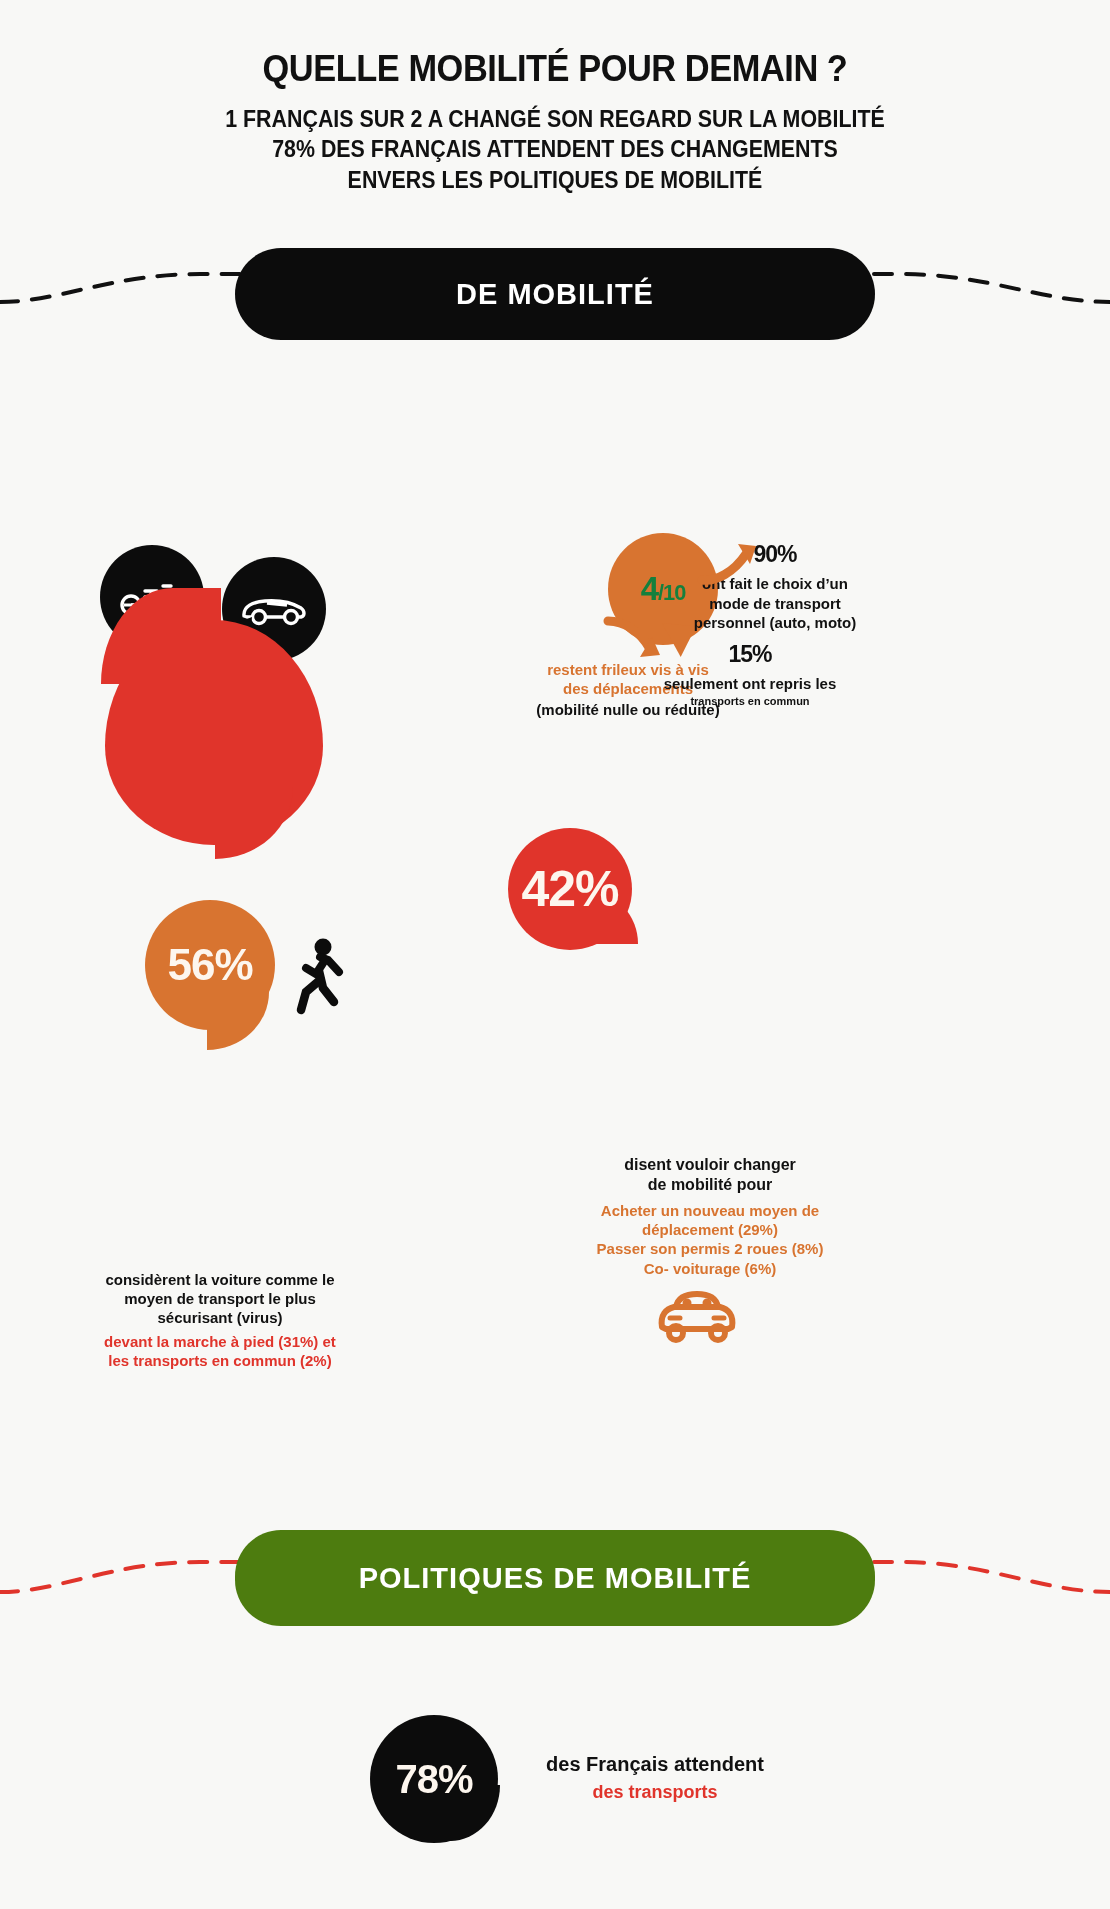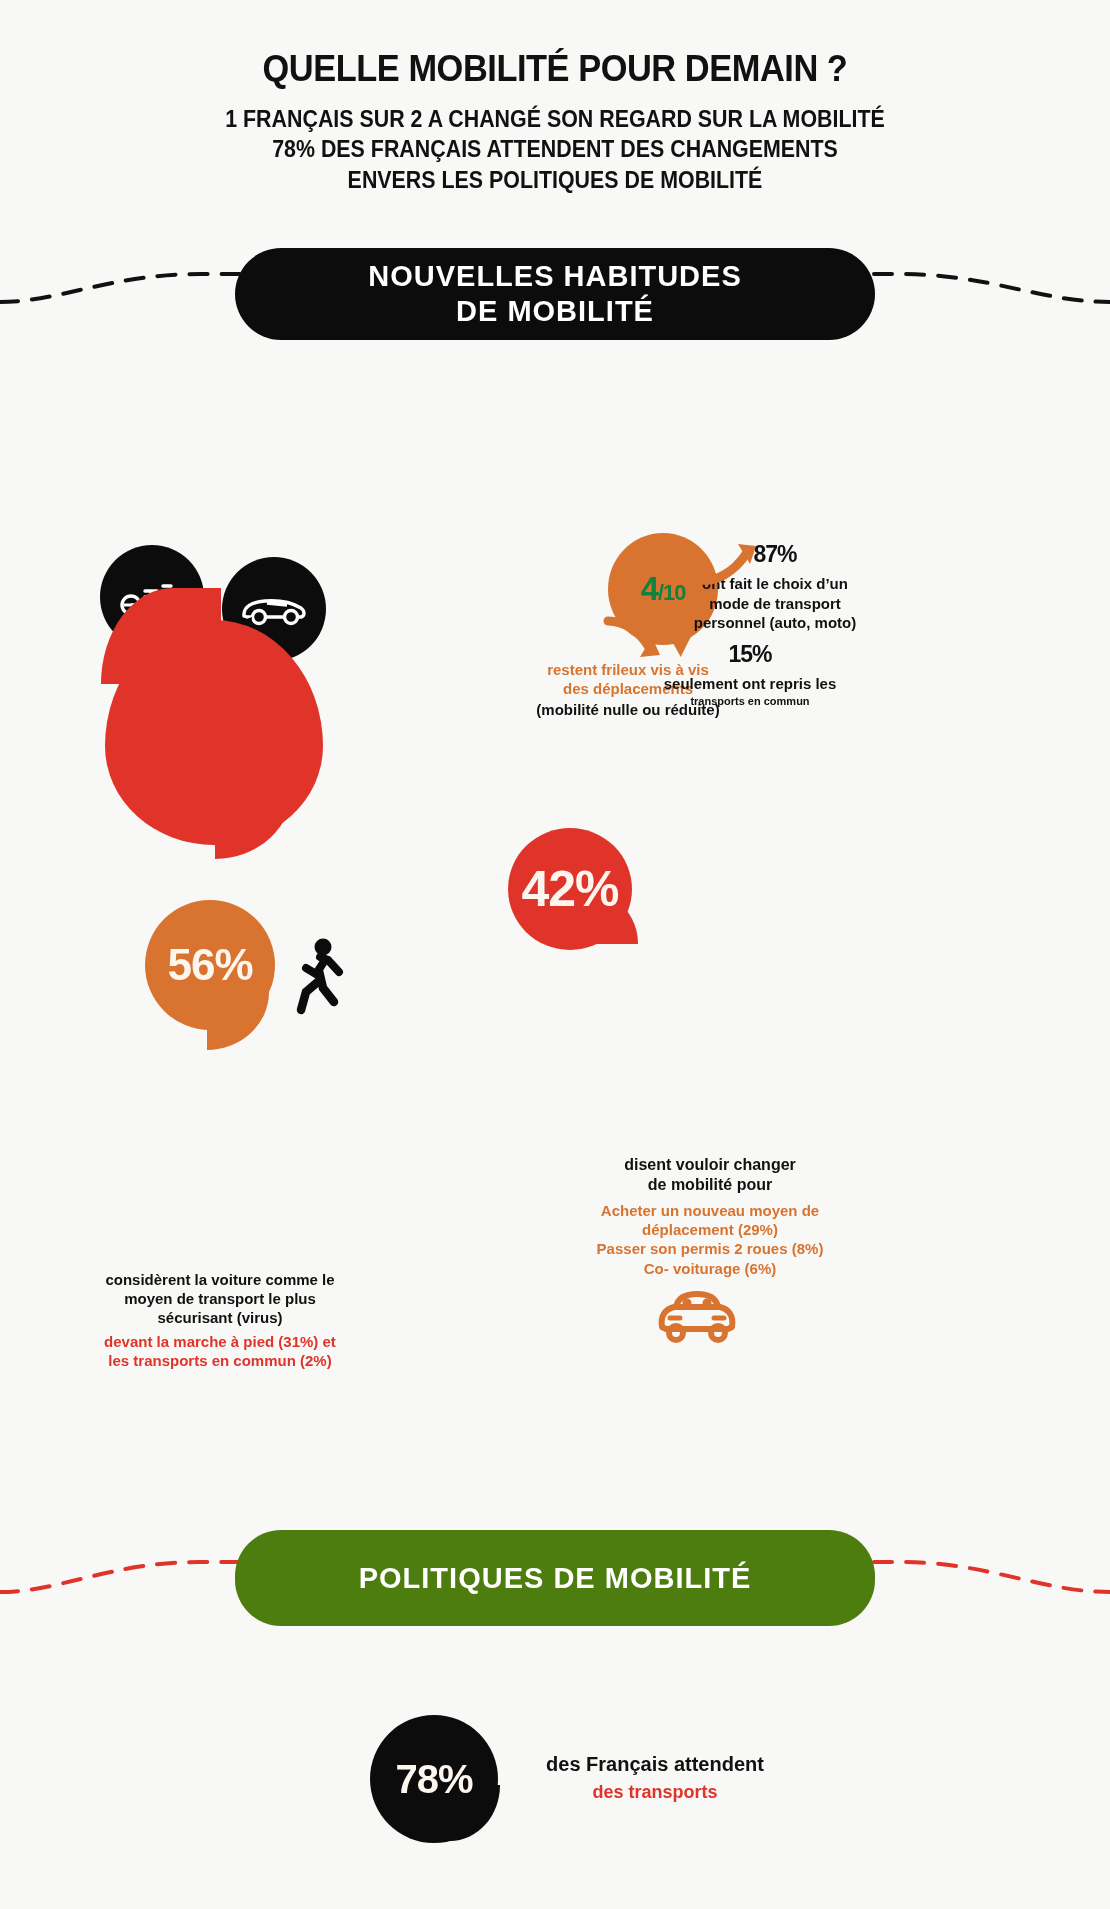--- a/index.html
+++ b/index.html
@@ -103,21 +103,20 @@
 
 <div class="band" id="band-habits">
   <div class="band-line">
     <svg width="1110" height="60" viewBox="0 0 1110 60" style="position:absolute;top:-30px;left:0">
       <path d="M0 40 C 60 40 110 12 200 12 L 300 12" stroke="#111" stroke-width="4" fill="none" stroke-dasharray="18 14" stroke-linecap="round"></path>
       <path d="M810 12 L 900 12 C 990 12 1040 40 1110 40" stroke="#111" stroke-width="4" fill="none" stroke-dasharray="18 14" stroke-linecap="round"></path>
     </svg>
   </div>
   <div class="pill">
     <div>
-      <div>NOUVELLES HABITUDES</div>
       <div>DE MOBILITÉ</div>
     </div>
   </div>
 </div>
 
 <div class="drop" style="left:100px; top:545px; width:270px; height:230px;">
 
   <div class="icon-bubble" style="left:0px; top:0px; width:104px; height:104px;">
     <div class="tail" style="right:-4px;bottom:14px;"></div>
     <svg width="66" height="40" viewBox="0 0 66 40" fill="none" stroke="#fff" stroke-width="3.4">
@@ -161,21 +160,21 @@
     </span>
   </div>
 </div>
 <div style="position:absolute;left:478px;top:660px;width:300px;">
   <div class="cap orange" style="font-size:15px;">restent frileux vis à vis</div>
   <div class="cap orange" style="font-size:15px;">des déplacements</div>
   <div class="cap black" style="font-size:15px;margin-top:2px;">(mobilité nulle ou réduite)</div>
 </div>
 
 <div style="position:absolute;left:660px;top:540px;width:230px;">
-  <div class="cap black bignum" style="font-size:23px;">87%</div>
+  <div class="cap black bignum" style="font-size:23px;">90%</div>
   <div class="cap black" style="font-size:15px;margin-top:5px;">ont fait le choix d’un</div>
   <div class="cap black" style="font-size:15px;">mode de transport</div>
   <div class="cap black" style="font-size:15px;">personnel (auto, moto)</div>
 </div>
 
 <div class="arrow" style="left:696px;top:538px;">
   <svg width="70" height="48" viewBox="0 0 70 48">
     <path d="M6 42 C 20 44 38 34 50 16" stroke="#d87430" stroke-width="9" fill="none" stroke-linecap="round"></path>
     <path d="M42 6 L60 8 L54 26 Z" fill="#d87430"></path>
   </svg>

